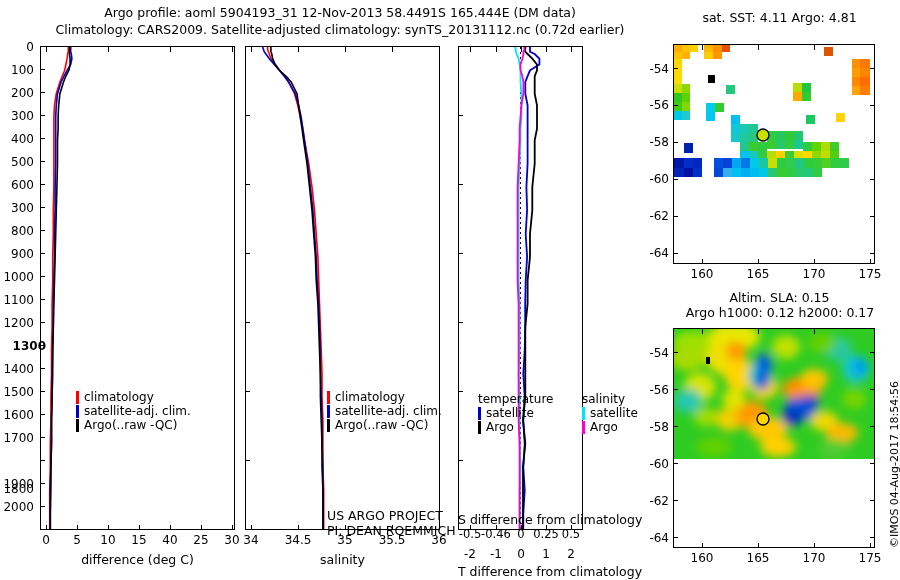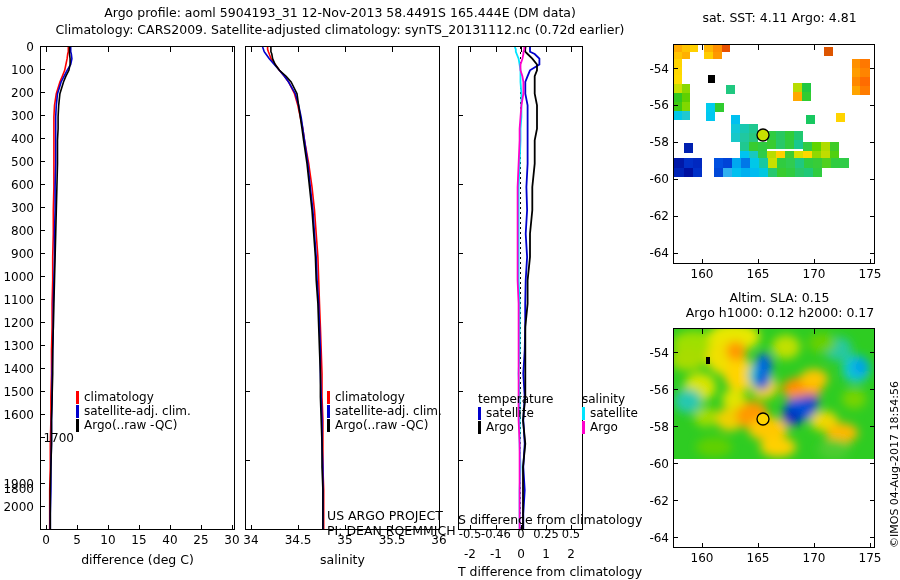--- a/index.html
+++ b/index.html
@@ -42,25 +42,25 @@
   <div class="tickl" style="left:0;top:109px;width:34px;">300</div>
   <div class="tickl" style="left:0;top:132px;width:34px;">400</div>
   <div class="tickl" style="left:0;top:155px;width:34px;">500</div>
   <div class="tickl" style="left:0;top:178px;width:34px;">600</div>
   <div class="tickl" style="left:0;top:201px;width:34px;">300</div>
   <div class="tickl" style="left:0;top:224px;width:34px;">800</div>
   <div class="tickl" style="left:0;top:247px;width:34px;">900</div>
   <div class="tickl" style="left:0;top:270px;width:34px;">1000</div>
   <div class="tickl" style="left:0;top:293px;width:34px;">1100</div>
   <div class="tickl" style="left:0;top:316px;width:34px;">1200</div>
-  <div class="tickl" style="left:0;top:339px;width:34px;">1300</div>
+  <div class="tickl" style="left:12px;top:339px;width:34px;font-weight:bold;">1300</div>
   <div class="tickl" style="left:0;top:362px;width:34px;">1400</div>
   <div class="tickl" style="left:0;top:385px;width:34px;">1500</div>
   <div class="tickl" style="left:0;top:408px;width:34px;">1600</div>
-  <div class="tickl" style="left:0;top:431px;width:34px;padding-left:40px;">1700</div>
+  <div class="tickl" style="left:0;top:431px;width:34px;">1700</div>
   <div class="tickl" style="left:0;top:454px;width:34px;margin-top:28px;">1800</div>
   <div class="tickl" style="left:0;top:477px;width:34px;">1900</div>
   <div class="tickl" style="left:0;top:500px;width:34px;">2000</div>
 </div>
 <div>
   <span class="tk" style="left:40px;top:46px;width:5px;height:1px;"></span>
   <span class="tk" style="left:40px;top:69px;width:5px;height:1px;"></span>
   <span class="tk" style="left:40px;top:92px;width:5px;height:1px;"></span>
   <span class="tk" style="left:40px;top:115px;width:5px;height:1px;"></span>
   <span class="tk" style="left:40px;top:138px;width:5px;height:1px;"></span>

